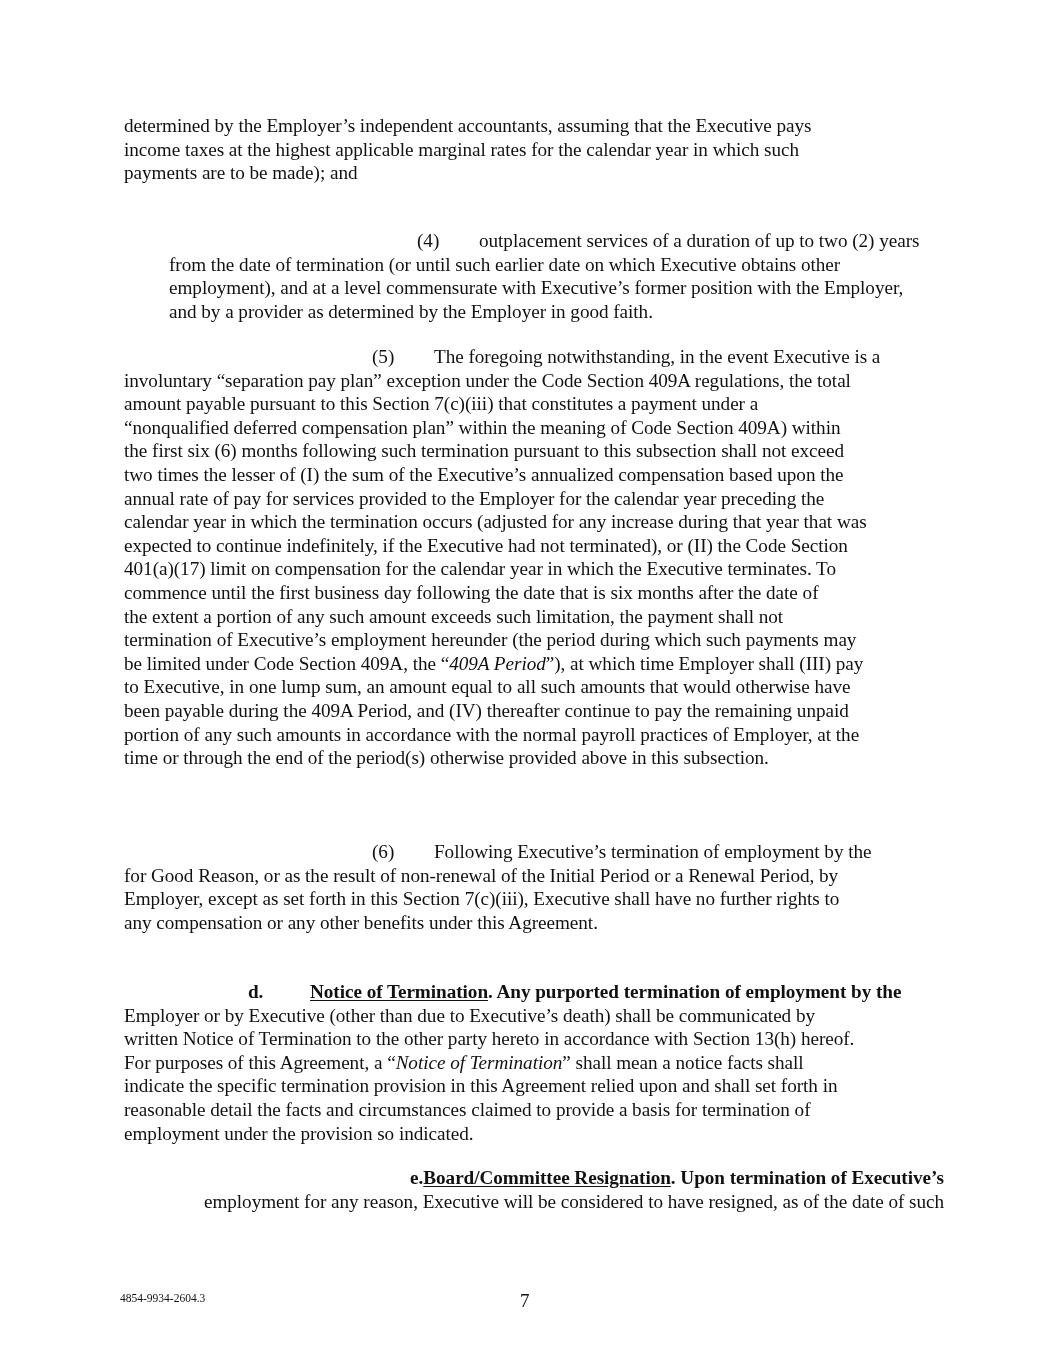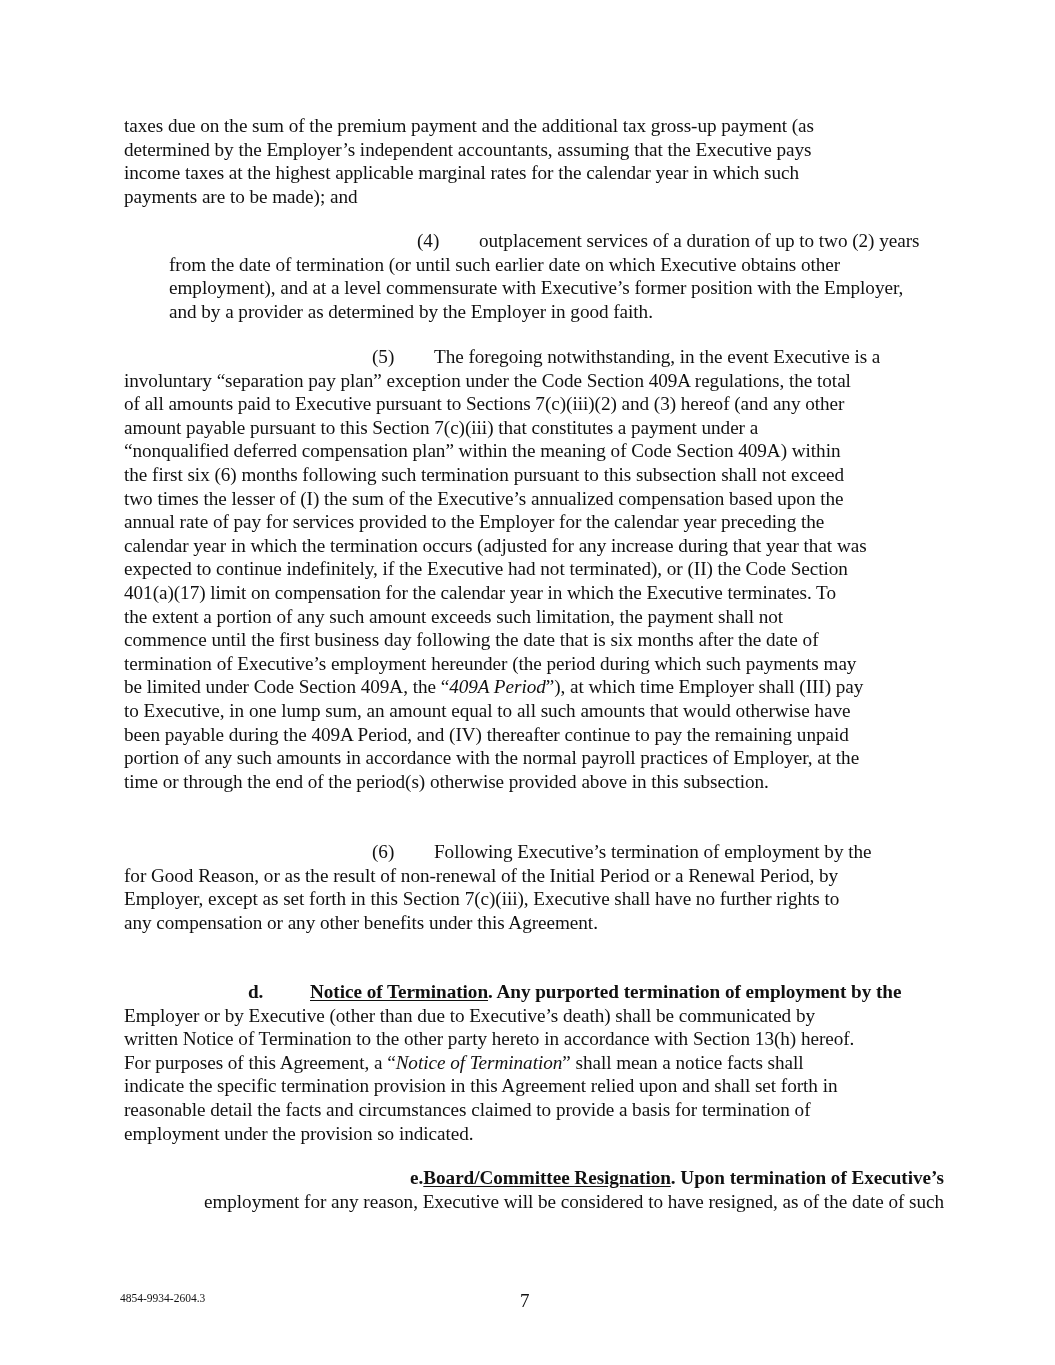--- a/index.html
+++ b/index.html
@@ -28,47 +28,45 @@
       position: absolute; left: 520px; top: 1290px;
       font-size: 19px; line-height: 22px;
     }
   </style>
 </head>
 <body>
 
 <div class="page">
 
   <div class="para" style="top:114px;">
-    <span class="line">taxes due on the sum of the premium payment and the additional tax gross-up payment (as</span>
     <span class="line">determined by the Employer’s independent accountants, assuming that the Executive pays</span>
     <span class="line">income taxes at the highest applicable marginal rates for the calendar year in which such</span>
     <span class="line">payments are to be made); and</span>
   </div>
 
   <div class="para" style="top:229px;margin-left:45px;">
     <span class="line ind1"><span class="num">(4)</span><span>outplacement services of a duration of up to two (2) years</span></span>
     <span class="line">from the date of termination (or until such earlier date on which Executive obtains other</span>
     <span class="line">employment), and at a level commensurate with Executive’s former position with the Employer,</span>
     <span class="line">and by a provider as determined by the Employer in good faith.</span>
   </div>
 
   <div class="para" style="top:345px;">
     <span class="line ind1"><span class="num">(5)</span><span>The foregoing notwithstanding, in the event Executive is a</span></span>
     <span class="line">involuntary “separation pay plan” exception under the Code Section 409A regulations, the total</span>
-    <span class="line">of all amounts paid to Executive pursuant to Sections 7(c)(iii)(2) and (3) hereof (and any other</span>
     <span class="line">amount payable pursuant to this Section 7(c)(iii) that constitutes a payment under a</span>
     <span class="line">“nonqualified deferred compensation plan” within the meaning of Code Section 409A) within</span>
     <span class="line">the first six (6) months following such termination pursuant to this subsection shall not exceed</span>
     <span class="line">two times the lesser of (I) the sum of the Executive’s annualized compensation based upon the</span>
     <span class="line">annual rate of pay for services provided to the Employer for the calendar year preceding the</span>
     <span class="line">calendar year in which the termination occurs (adjusted for any increase during that year that was</span>
     <span class="line">expected to continue indefinitely, if the Executive had not terminated), or (II) the Code Section</span>
     <span class="line">401(a)(17) limit on compensation for the calendar year in which the Executive terminates.  To</span>
+    <span class="line">commence until the first business day following the date that is six months after the date of</span>
     <span class="line">the extent a portion of any such amount exceeds such limitation, the payment shall not</span>
-    <span class="line">commence until the first business day following the date that is six months after the date of</span>
     <span class="line">termination of Executive’s employment hereunder (the period during which such payments may</span>
     <span class="line"><span>be limited under Code Section 409A, the “</span><span class="it">409A Period</span><span>”), at which time Employer shall (III) pay</span></span>
     <span class="line">to Executive, in one lump sum, an amount equal to all such amounts that would otherwise have</span>
     <span class="line">been payable during the 409A Period, and (IV) thereafter continue to pay the remaining unpaid</span>
     <span class="line">portion of any such amounts in accordance with the normal payroll practices of Employer, at the</span>
     <span class="line">time or through the end of the period(s) otherwise provided above in this subsection.</span>
   </div>
 
   <div class="para" style="top:840px;">
     <span class="line ind1"><span class="num">(6)</span><span>Following Executive’s termination of employment by the</span></span>

